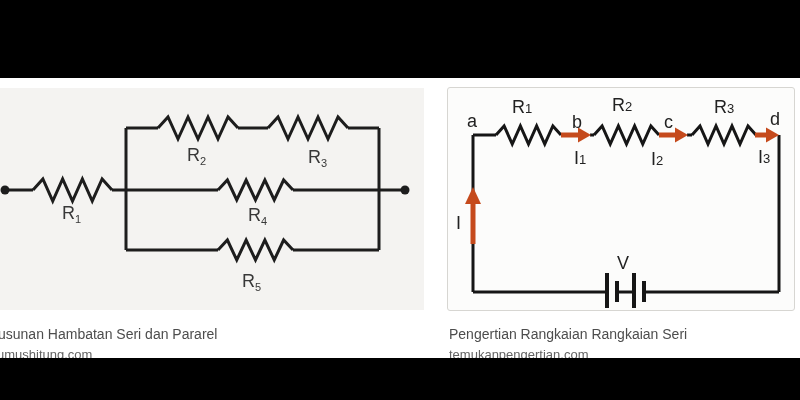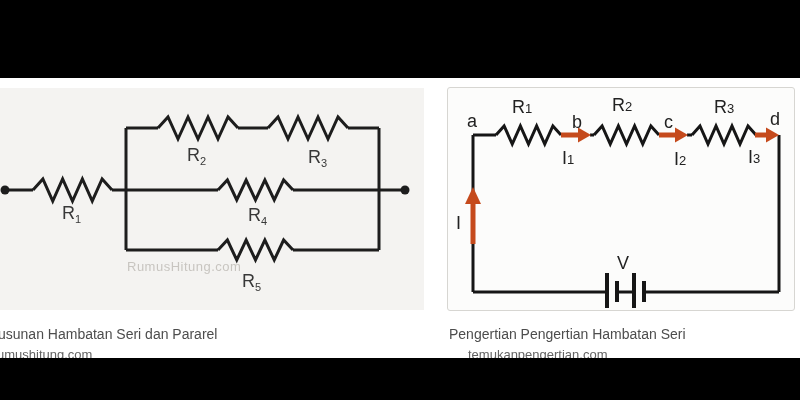--- a/index.html
+++ b/index.html
@@ -52,21 +52,20 @@
       <polyline points="268,40 278,29 288,51 298,29 308,51 318,29 328,51 338,29 348,40" class="wL"></polyline>
       <polyline points="218,162 227.375,152 236.75,172 246.125,152 255.5,172 264.875,152 274.25,172 283.625,152 293,162" class="wL"></polyline>
       <circle cx="5" cy="102" r="4.5" class="dotL"></circle>
       <circle cx="405" cy="102" r="4.5" class="dotL"></circle>
     </svg>
   <span class="clabel" style="left:62px;top:116px"><span>R</span><sub>1</sub></span>
   <span class="clabel" style="left:187px;top:58px"><span>R</span><sub>2</sub></span>
   <span class="clabel" style="left:308px;top:60px"><span>R</span><sub>3</sub></span>
   <span class="clabel" style="left:248px;top:118px"><span>R</span><sub>4</sub></span>
   <span class="clabel" style="left:242px;top:184px"><span>R</span><sub>5</sub></span>
-  <span id="watermark" style="left:127px;top:171px">RumusHitung.com</span>
 </div>
 
 <div class="pane" id="right-pane">
   <svg id="right-circuit" width="346" height="222" viewBox="0 0 346 222">
       <line x1="25" y1="47" x2="48" y2="47" class="wR"></line>
       <line x1="142" y1="47" x2="146" y2="47" class="wR"></line>
       <line x1="239" y1="47" x2="244" y2="47" class="wR"></line>
       <line x1="25" y1="47" x2="25" y2="204" class="wR"></line>
       <line x1="331" y1="47" x2="331" y2="204" class="wR"></line>
       <line x1="25" y1="204" x2="159" y2="204" class="wR"></line>
@@ -88,23 +87,23 @@
       <line x1="25" y1="156" x2="25" y2="114" class="aLine"></line>
       <polygon points="17,116 25,99 33,116" class="aFill"></polygon>
     </svg>
   <span class="node" style="left:19px;top:24px">a</span>
   <span class="node" style="left:124px;top:25px">b</span>
   <span class="node" style="left:216px;top:25px">c</span>
   <span class="node" style="left:322px;top:22px">d</span>
   <span class="rlabel" style="left:64px;top:10px"><span>R</span><span class="s">1</span></span>
   <span class="rlabel" style="left:164px;top:8px"><span>R</span><span class="s">2</span></span>
   <span class="rlabel" style="left:266px;top:10px"><span>R</span><span class="s">3</span></span>
-  <span class="rlabel" style="left:114px;top:61px"><span>I</span><span class="s">1</span></span>
-  <span class="rlabel" style="left:226px;top:62px"><span>I</span><span class="s">2</span></span>
-  <span class="rlabel" style="left:300px;top:60px"><span>I</span><span class="s">3</span></span>
+  <span class="rlabel" style="left:126px;top:61px"><span>I</span><span class="s">1</span></span>
+  <span class="rlabel" style="left:203px;top:62px"><span>I</span><span class="s">2</span></span>
+  <span class="rlabel" style="left:310px;top:60px"><span>I</span><span class="s">3</span></span>
   <span class="rlabel" style="left:8px;top:126px"><span>I</span><span class="s"></span></span>
   <span class="rlabel" style="left:169px;top:166px">V</span>
 </div>
 
 <div class="caption-title" style="left:0;top:326px;margin-left:-2px">usunan Hambatan Seri dan Pararel</div>
 <div class="caption-domain" style="left:0;top:347px;margin-left:-3px">umushitung.com</div>
-<div class="caption-title" style="left:449px;top:326px">Pengertian Pengertian Hambatan Seri</div>
-<div class="caption-domain" style="left:468px;top:347px">temukanpengertian.com</div>
+<div class="caption-title" style="left:449px;top:326px">Pengertian Rangkaian Rangkaian Seri</div>
+<div class="caption-domain" style="left:449px;top:347px">temukanpengertian.com</div>
 
 </body></html>

